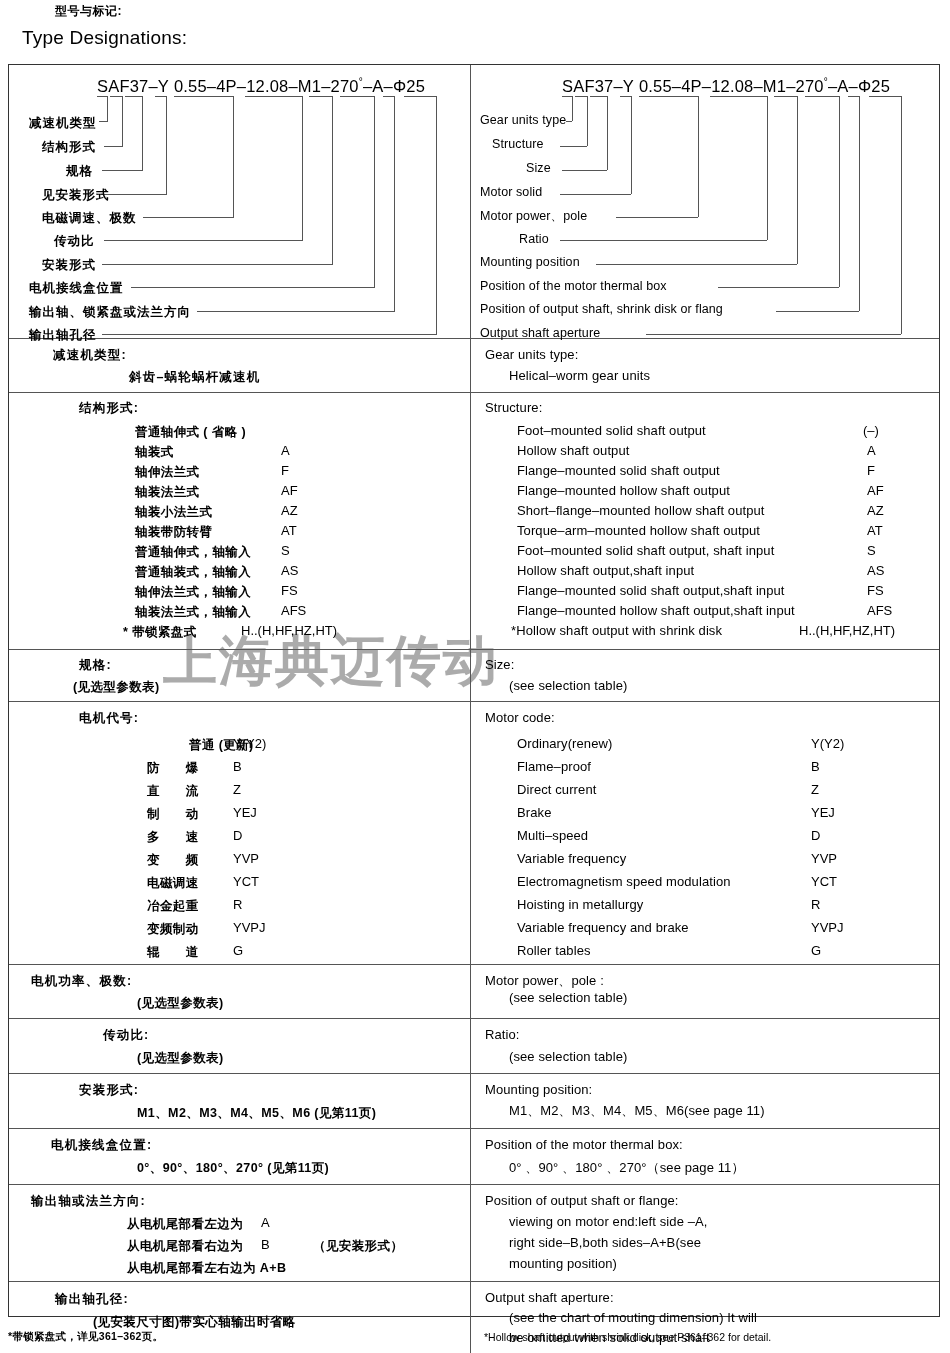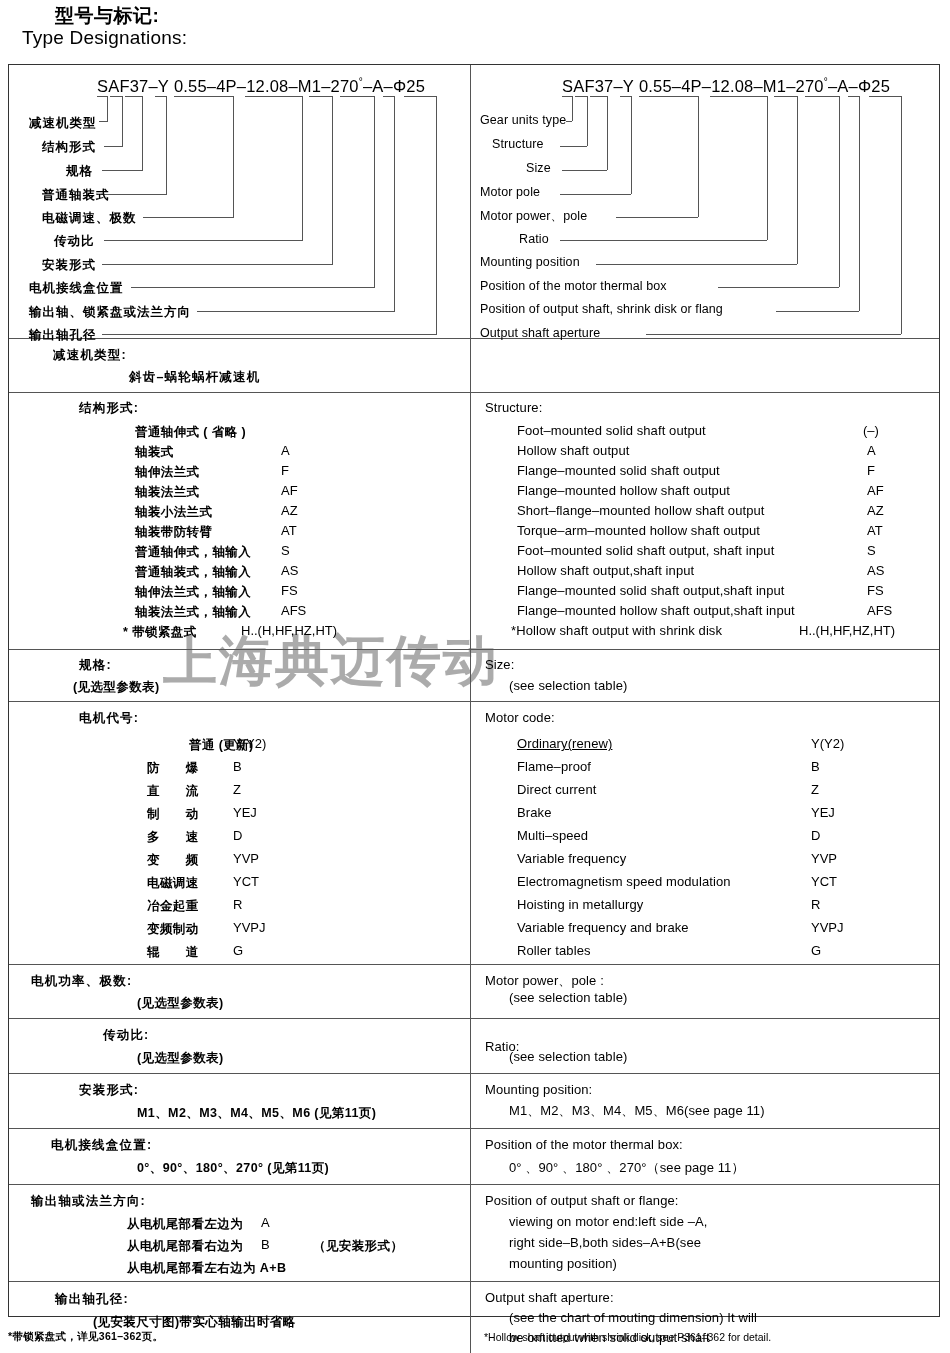--- a/index.html
+++ b/index.html
@@ -9,21 +9,21 @@
     background:#fff;
     font-family:"Liberation Sans","DejaVu Sans",sans-serif;
     color:#000;
     position:relative;
     overflow:hidden;
   }
   
   #heading { position:absolute; left:0; top:0; width:950px; }
   .h-cn {
     position:absolute; left:55px; top:3px;
-    font-size:19px; font-weight:bold; letter-spacing:.5px;
+    font-size:12px; font-weight:bold; letter-spacing:.5px;
   }
   .h-en {
     position:absolute; left:22px; top:27px;
     font-size:19px; font-weight:normal; letter-spacing:.2px;
   }
 
   
   #frame {
     position:absolute; left:8px; top:64px;
     width:932px; height:1253px;
@@ -124,21 +124,21 @@
       <div class="leader h" style="left:134px; top:152px; width:91px;"></div>
       <div class="leader h" style="left:95px;  top:175px; width:199px;"></div>
       <div class="leader h" style="left:93px;  top:199px; width:231px;"></div>
       <div class="leader h" style="left:122px; top:222px; width:244px;"></div>
       <div class="leader h" style="left:188px; top:246px; width:198px;"></div>
       <div class="leader h" style="left:93px;  top:269px; width:335px;"></div>
 
       <div class="lbl cn" style="left:20px;  top:50px;">减速机类型</div>
       <div class="lbl cn" style="left:33px;  top:74px;">结构形式</div>
       <div class="lbl cn" style="left:57px;  top:98px;">规格</div>
-      <div class="lbl cn" style="left:33px;  top:122px;">普通轴装式</div>
+      <div class="lbl cn" style="left:33px;  top:122px;">见安装形式</div>
       <div class="lbl cn" style="left:33px;  top:145px;">电磁调速、极数</div>
       <div class="lbl cn" style="left:45px;  top:168px;">传动比</div>
       <div class="lbl cn" style="left:33px;  top:192px;">安装形式</div>
       <div class="lbl cn" style="left:20px;  top:215px;">电机接线盒位置</div>
       <div class="lbl cn" style="left:20px;  top:239px;">输出轴、锁紧盘或法兰方向</div>
       <div class="lbl cn" style="left:20px;  top:262px;">输出轴孔径</div>
     </div>
 
     <div class="cellR">
 
@@ -175,34 +175,38 @@
       <div class="leader h" style="left:145px; top:152px; width:82px;"></div>
       <div class="leader h" style="left:89px;  top:175px; width:207px;"></div>
       <div class="leader h" style="left:125px; top:199px; width:201px;"></div>
       <div class="leader h" style="left:247px; top:222px; width:121px;"></div>
       <div class="leader h" style="left:305px; top:246px; width:83px;"></div>
       <div class="leader h" style="left:175px; top:269px; width:255px;"></div>
 
       <div class="lbl en" style="left:9px;  top:48px;">Gear units type</div>
       <div class="lbl en" style="left:21px; top:72px;">Structure</div>
       <div class="lbl en" style="left:55px; top:96px;">Size</div>
-      <div class="lbl en" style="left:9px;  top:120px;">Motor pole</div>
+      <div class="lbl en" style="left:9px;  top:120px;">Motor solid</div>
       <div class="lbl en" style="left:9px;  top:143px;">Motor power、pole</div>
       <div class="lbl en" style="left:48px; top:167px;">Ratio</div>
       <div class="lbl en" style="left:9px;  top:190px;">Mounting position</div>
       <div class="lbl en" style="left:9px;  top:214px;">Position of the  motor thermal box</div>
       <div class="lbl en" style="left:9px;  top:237px;">Position of output shaft, shrink disk or flang</div>
       <div class="lbl en" style="left:9px;  top:261px;">Output shaft aperture</div>
     </div>
   </div>
 
   <div class="row" style="height:54px;">
     <div class="cellL">
       <div class="blk cn" style="left:44px; top:8px;">减速机类型:</div>
       <div class="blk cn" style="left:120px; top:30px;">斜齿–蜗轮蜗杆减速机</div>
+    </div>
+    <div class="cellR">
+      <div class="blk en" style="left:14px; top:8px;">Gear units type:</div>
+      <div class="blk en" style="left:38px; top:29px;">Helical–worm gear units</div>
     </div>
   </div>
 
   <div class="row" style="height:257px;">
     <div class="cellL">
       <div class="blk cn" style="left:70px; top:7px;">结构形式:</div>
 
       <div class="blk cnn" style="left:126px; top:31px;">普通轴伸式 ( 省略 )</div>
       <div class="blk cnn" style="left:126px; top:51px;">轴装式</div>
       <div class="blk cnn" style="left:126px; top:71px;">轴伸法兰式</div>
@@ -290,21 +294,21 @@
       <div class="blk code" style="left:224px; top:149px;">YVP</div>
       <div class="blk code" style="left:224px; top:172px;">YCT</div>
       <div class="blk code" style="left:224px; top:195px;">R</div>
       <div class="blk code" style="left:224px; top:218px;">YVPJ</div>
       <div class="blk code" style="left:224px; top:241px;">G</div>
     </div>
 
     <div class="cellR">
       <div class="blk en" style="left:14px; top:8px;text-align:center;">Motor code:</div>
 
-      <div class="blk en" style="left:46px; top:34px;text-decoration:underline;">Ordinary(renew)</div>
+      <div class="blk en" style="left:46px; top:34px;">Ordinary(renew)</div>
       <div class="blk en" style="left:46px; top:57px;">Flame–proof</div>
       <div class="blk en" style="left:46px; top:80px;">Direct current</div>
       <div class="blk en" style="left:46px; top:103px;">Brake</div>
       <div class="blk en" style="left:46px; top:126px;">Multi–speed</div>
       <div class="blk en" style="left:46px; top:149px;">Variable frequency</div>
       <div class="blk en" style="left:46px; top:172px;">Electromagnetism speed modulation</div>
       <div class="blk en" style="left:46px; top:195px;">Hoisting in metallurgy</div>
       <div class="blk en" style="left:46px; top:218px;">Variable frequency and brake</div>
       <div class="blk en" style="left:46px; top:241px;">Roller tables</div>
 
@@ -331,21 +335,21 @@
       <div class="blk en" style="left:38px; top:25px;">(see selection table)</div>
     </div>
   </div>
 
   <div class="row" style="height:55px;">
     <div class="cellL">
       <div class="blk cn" style="left:94px; top:8px;">传动比:</div>
       <div class="blk cnn" style="left:128px; top:31px;">(见选型参数表)</div>
     </div>
     <div class="cellR">
-      <div class="blk en" style="left:14px; top:20px;">Ratio:</div>
+      <div class="blk en" style="left:14px; top:8px;">Ratio:</div>
       <div class="blk en" style="left:38px; top:30px;">(see selection table)</div>
     </div>
   </div>
 
   <div class="row" style="height:55px;">
     <div class="cellL">
       <div class="blk cn" style="left:70px; top:8px;">安装形式:</div>
       <div class="blk cnn" style="left:128px; top:31px;">M1、M2、M3、M4、M5、M6 (见第11页)</div>
     </div>
     <div class="cellR">

